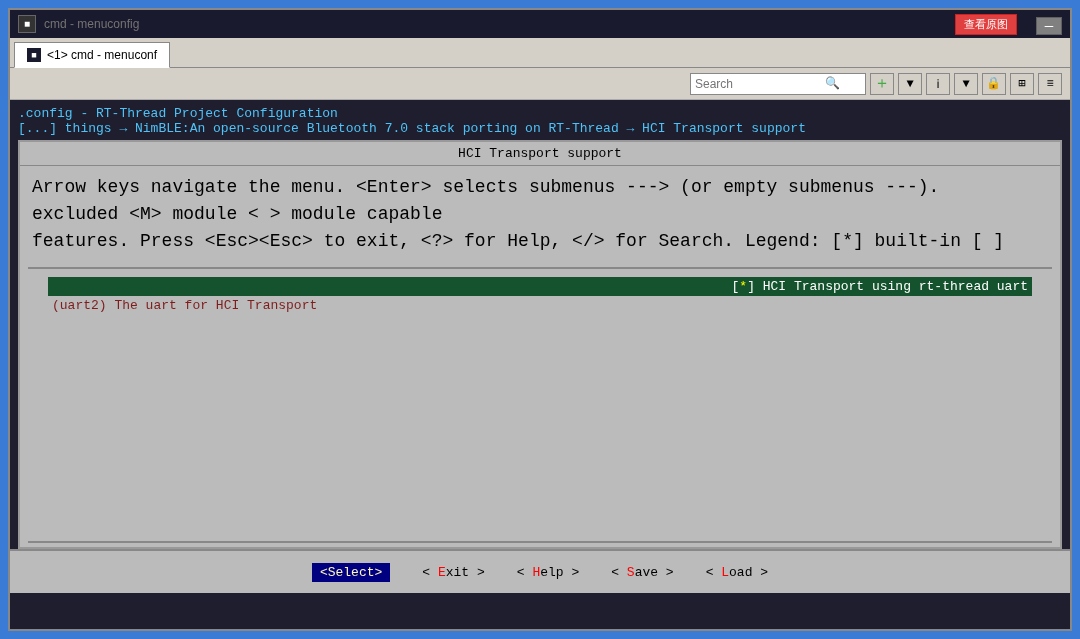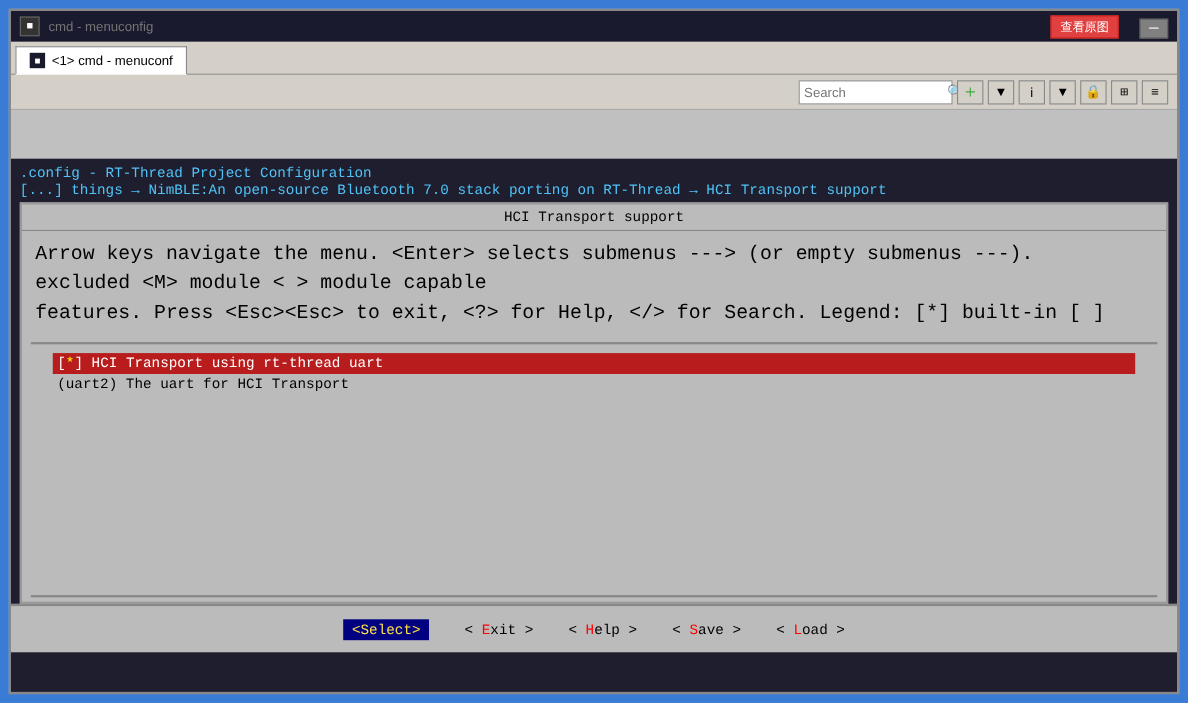--- a/index.html
+++ b/index.html
@@ -104,21 +104,21 @@
       gap: 4px;
     }
     .search-box {
       display: flex;
       align-items: center;
       background: #fff;
       border: 1px solid #888;
       height: 22px;
       padding: 0 4px;
       margin-left: auto;
-      width: 140px;
+      width: 176px;
     }
     .search-input {
       border: none;
       outline: none;
       font-size: 12px;
       width: 130px;
       font-family: 'Segoe UI', sans-serif;
       color: #aaa;
     }
     .search-icon-btn {
@@ -143,21 +143,20 @@
     }
 
     
     .content-area {
       flex: 1;
       background: #bbbbbb;
       display: flex;
       flex-direction: column;
       padding: 0;
       overflow: hidden;
-      margin-top: 44px;
     }
 
     .menu-title-bar {
       text-align: center;
       color: #000;
       font-size: 13px;
       padding: 4px 0;
       background: #bbbbbb;
       border-bottom: 1px solid #888;
     }
@@ -176,28 +175,29 @@
       padding: 8px 20px;
       border-top: 2px solid #888;
       border-bottom: 2px solid #888;
       margin: 4px 8px;
       overflow-y: auto;
     }
 
     .menu-item {
       padding: 2px 4px;
       font-size: 13px;
-      color: #000000;
+      color: #7f1d1d;
       cursor: pointer;
       white-space: pre;
     }
 
     .menu-item.selected {
-      background: #b91c1c;
+      background: #14532d;
       color: #ffffff;
+      text-align: right;
     }
 
     .menu-item .bracket {
       color: #ff8c00;
     }
 
     .menu-item.selected .bracket {
       color: #ffff00;
     }
 
@@ -215,21 +215,21 @@
 
     .nav-btn {
       font-size: 13px;
       font-family: 'Courier New', Courier, monospace;
       color: #000;
       cursor: pointer;
     }
 
     .nav-btn .btn-label {
       background: #000080;
-      color: #fde047;
+      color: #fef9c3;
       padding: 2px 8px;
     }
 
     .nav-btn .btn-text {
       color: #ff0000;
     }
 
     .bottom-outer {
       height: 36px;
       background: #1e1e2e;

